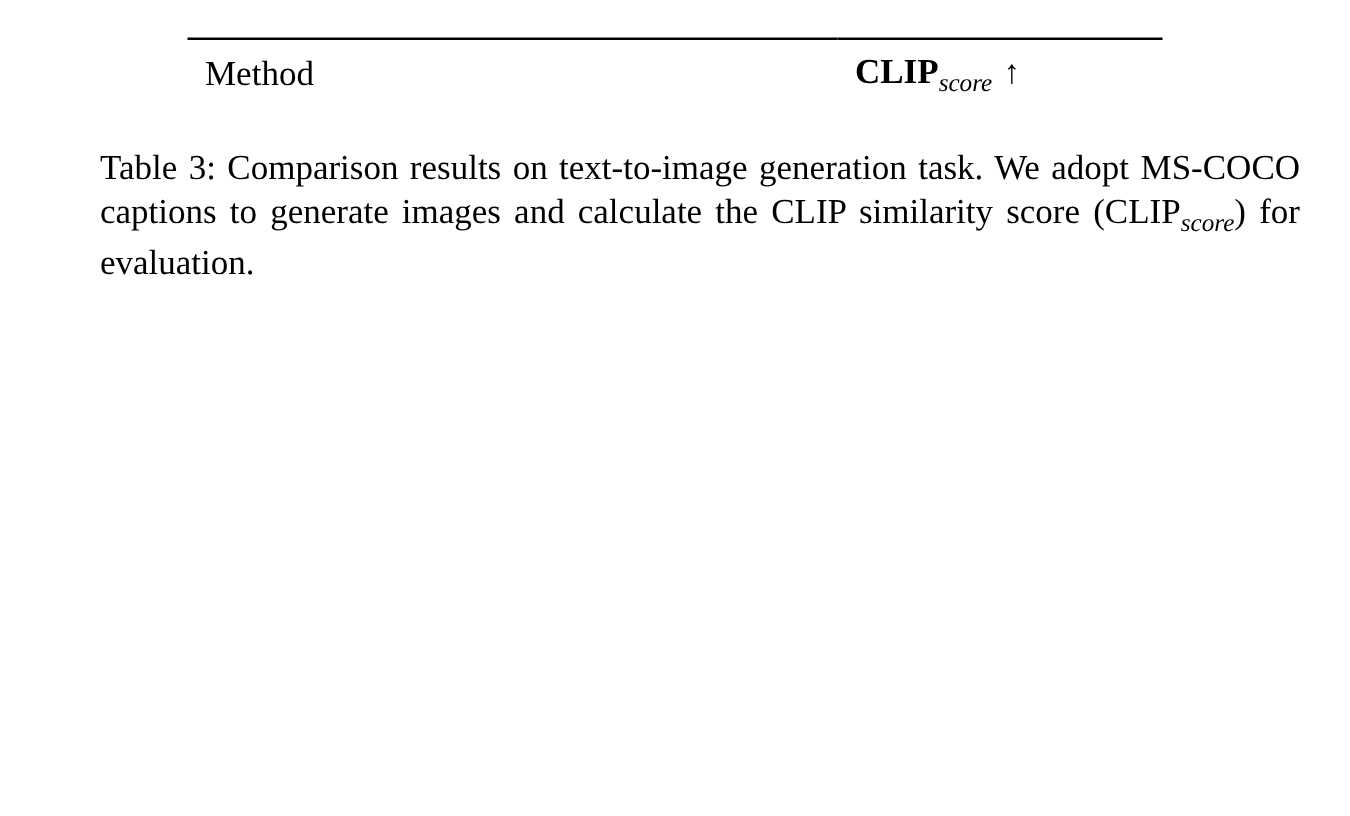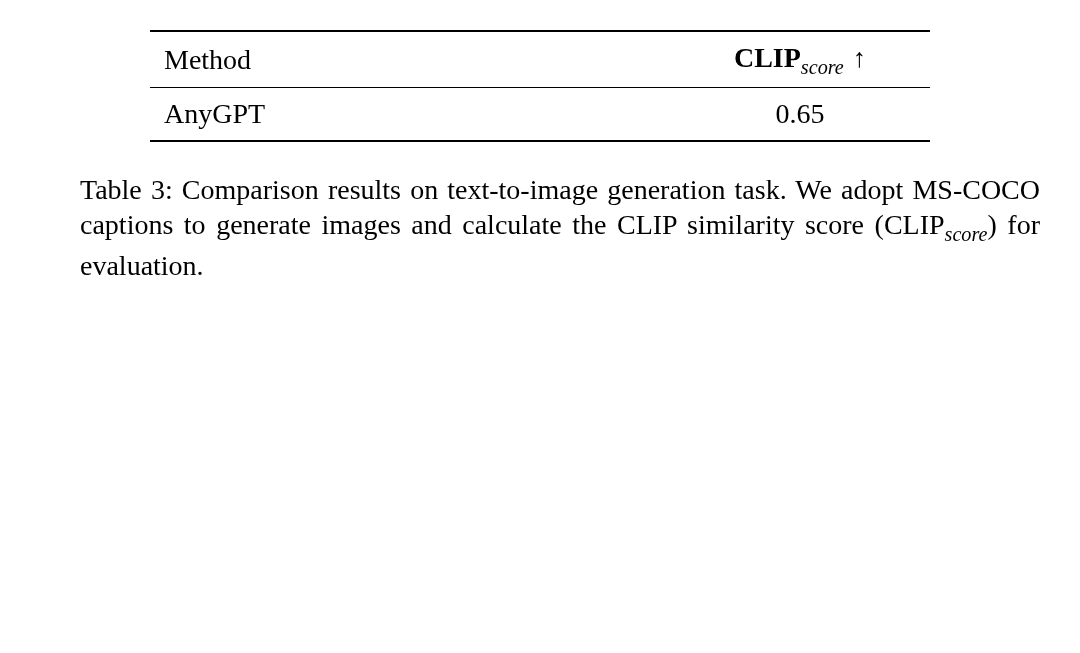--- a/index.html
+++ b/index.html
@@ -39,21 +39,20 @@
       vertical-align: middle;
     }
     th {
       padding-top: 10px;
       padding-bottom: 8px;
     }
     .header-row th {
       font-weight: normal;
     }
     .col-score {
-      text-align: center;
       width: 260px;
     }
     .subscript {
       font-style: italic;
       font-size: 0.72em;
       vertical-align: sub;
       position: relative;
     }
     .bold {
       font-weight: bold;
@@ -95,23 +94,19 @@
     <thead>
       <tr class="header-row rule-top">
         <th>Method</th>
         <th class="col-score">
           <span class="bold">CLIP</span><span class="subscript">score</span>
           <span class="arrow-up">↑</span>
         </th>
       </tr>
     </thead>
     <tbody>
-      <tr class="rule-mid rule-bottom section-row">
-        <td>AnyGPT</td>
-        <td class="col-score">0.65</td>
-      </tr>
     </tbody>
   </table>
 </div>
 
 <p class="caption">
   <span>Table 3: Comparison results on text-to-image generation task. We adopt MS-COCO captions to generate images and calculate the CLIP similarity score (CLIP</span><span class="subscript">score</span><span>) for evaluation.</span>
 </p>
 
 </body></html>

